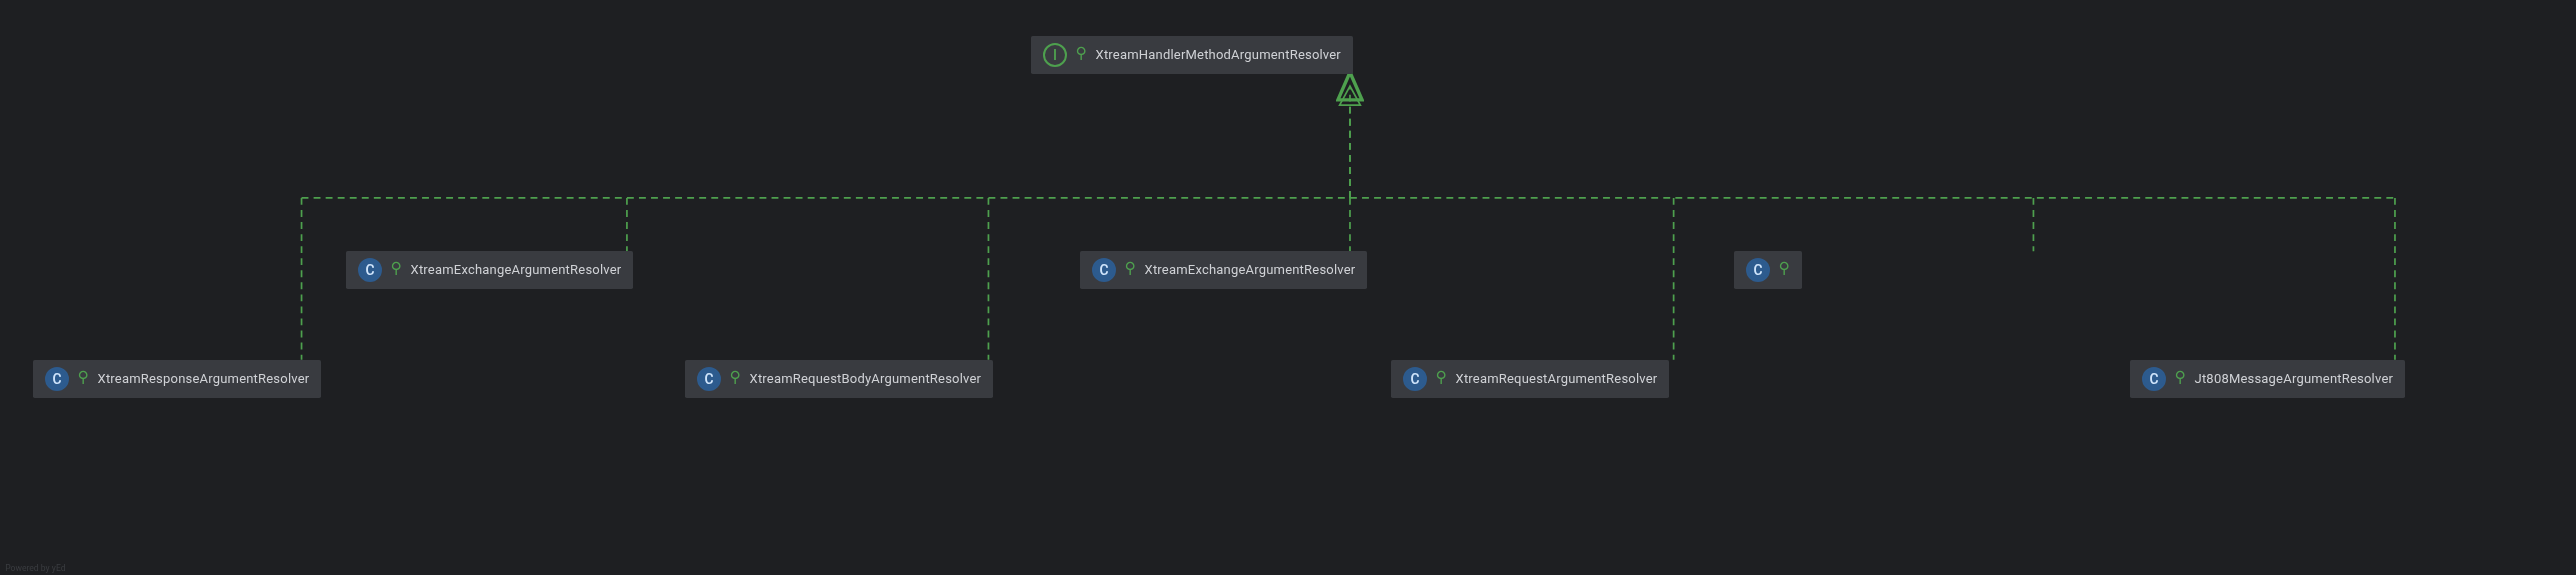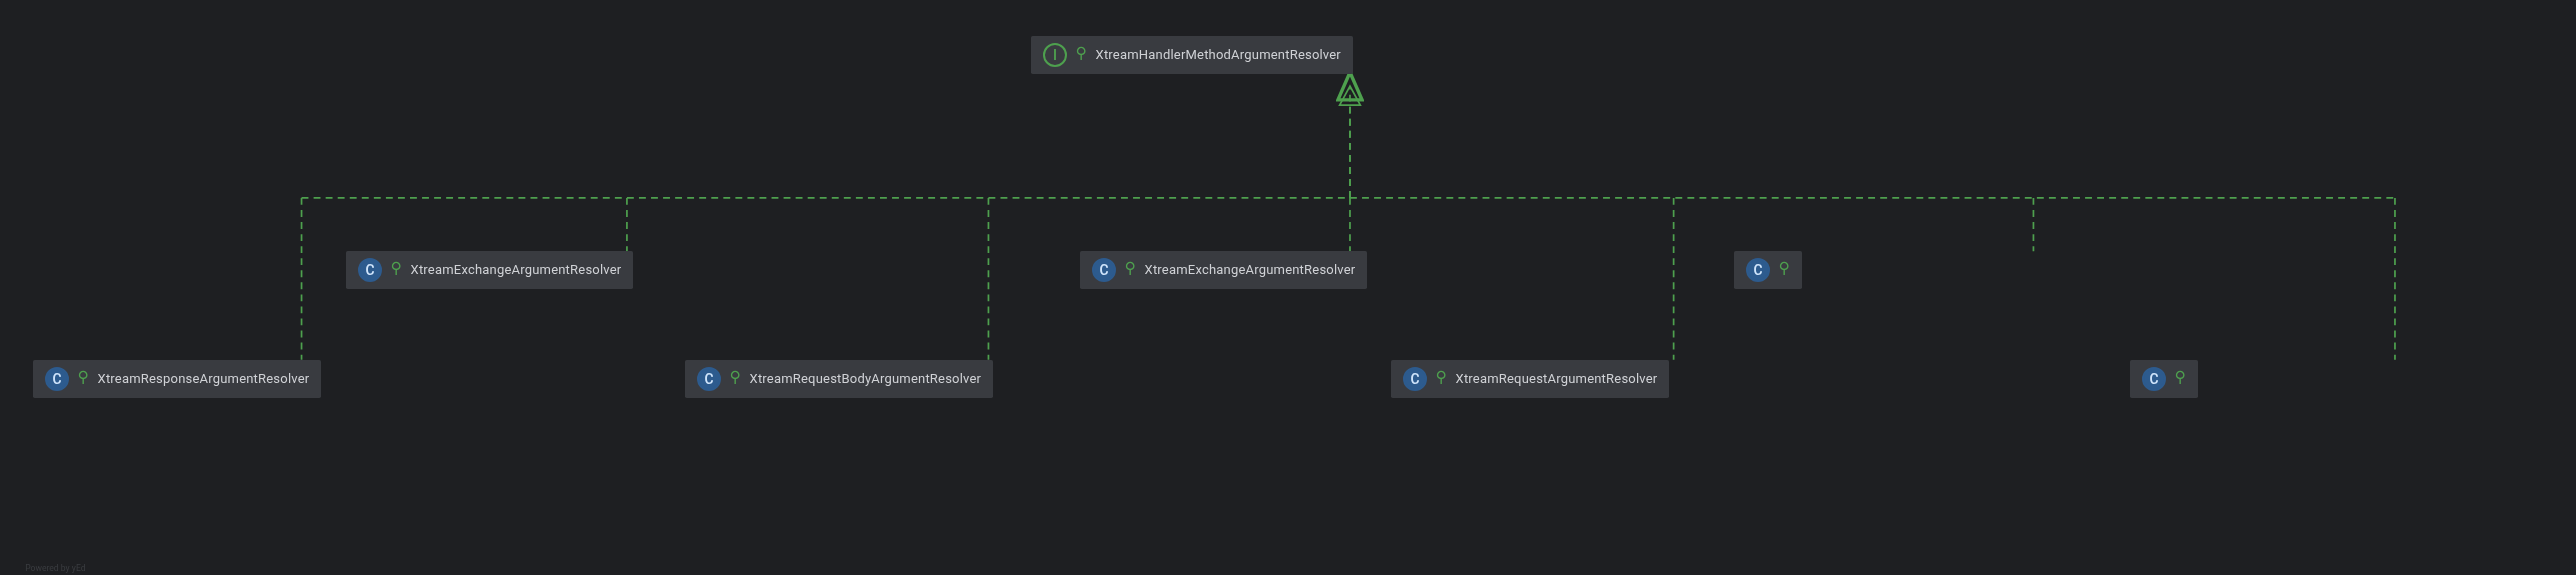--- a/index.html
+++ b/index.html
@@ -67,21 +67,20 @@
     width: 2576px;
     height: 575px;
     pointer-events: none;
   }
   .footer-text {
     position: absolute;
     left: 5.2px;
     bottom: 1.7px;
     color: #3a3c40;
     font-size: 8.6px;
-    margin-left: 20px;
   }
 </style>
 </head>
 <body>
 
 <div class="canvas">
 
   <svg class="connectors" viewBox="0 0 2992 668">
     <defs>
       <marker id="arrowhead" markerWidth="18" markerHeight="16" refX="9" refY="8" orient="auto">
@@ -146,17 +145,18 @@
 
   <div class="node" style="left:1391px; top:360px;">
     <span class="icon-circle icon-class">C</span>
     <span class="unlock">⚲</span>
     <span class="label">XtreamRequestArgumentResolver</span>
   </div>
 
   <div class="node" style="left:2130px; top:360px;">
     <span class="icon-circle icon-class">C</span>
     <span class="unlock">⚲</span>
+    <span class="label">Jt808MessageArgumentResolver</span>
   </div>
 
   <div class="footer-text">Powered by yEd</div>
 </div>
 
 
 </body></html>

